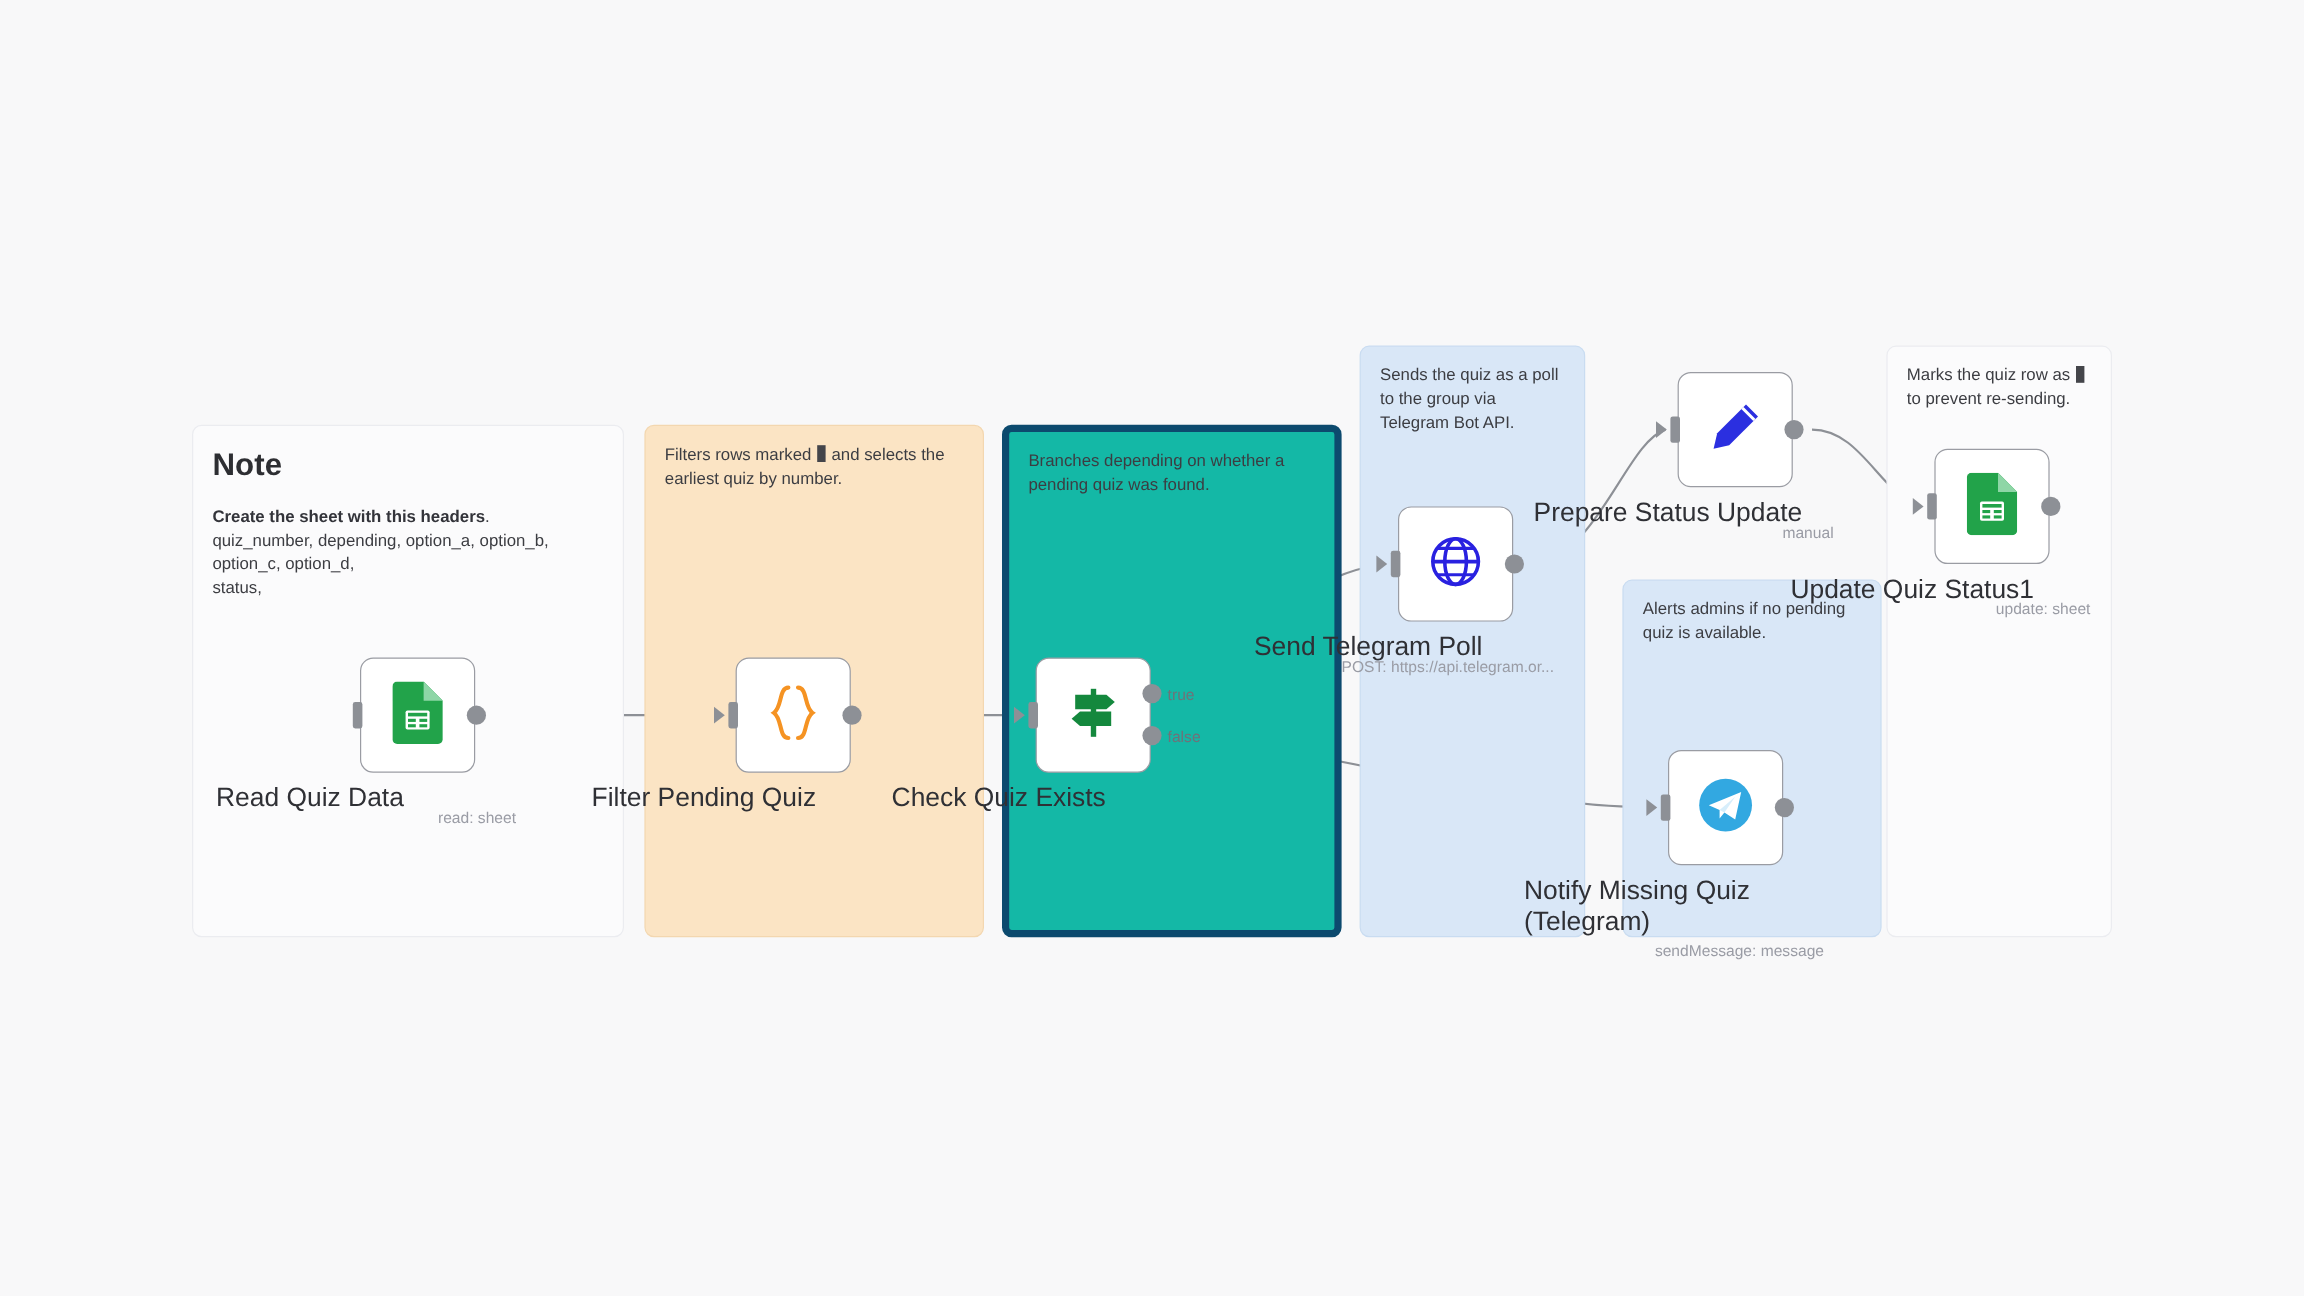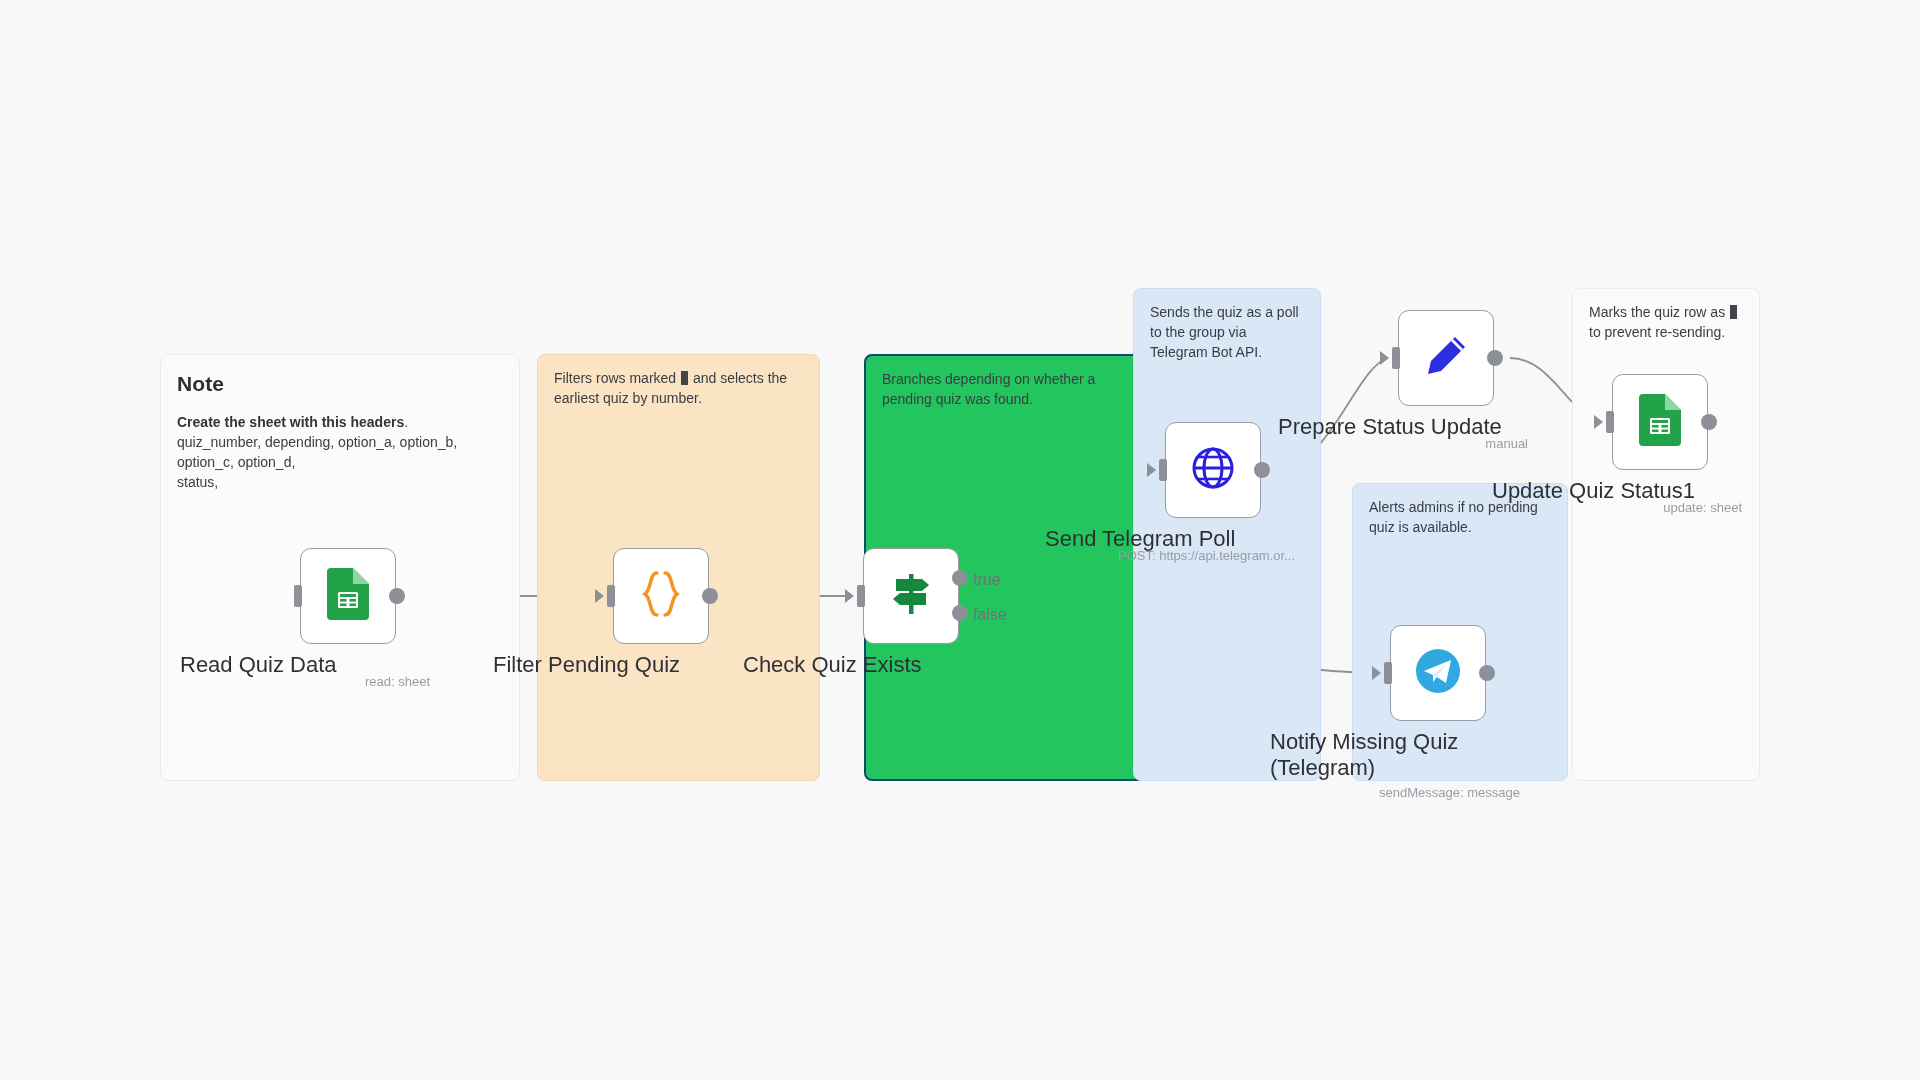--- a/index.html
+++ b/index.html
@@ -27,31 +27,30 @@
   }
   .sticky.note-white {
     background: #fbfbfc;
     border: 1px solid #ebecf0;
   }
   .sticky.note-orange {
     background: #fbe4c4;
     border: 1px solid #f3d7b0;
   }
   .sticky.note-green {
-    background: #22c55e;
-    border: 2px solid #0c4a6e;
-    margin-left: 29px;
+    background: #14b8a6;
+    border: 6px solid #0c4a6e;
   }
   .sticky.note-blue {
     background: #d9e7f7;
     border: 1px solid #c9dcf1;
   }
 
   .note-title {
-    font-size: 21px;
+    font-size: 26px;
     font-weight: bold;
     color: #2d2e32;
     letter-spacing: .1px;
     margin-bottom: 14px;
   }
   .note-strong { font-weight: bold; color: #33343a; }
   .note-body { font-size: 14px; line-height: 1.42; color: #3c3d42; }
   .note-body div { white-space: nowrap; }
 
   
@@ -104,21 +103,21 @@
     position: absolute;
     width: 16px; height: 16px;
     background: #8d9096;
     border-radius: 50%;
     left: 89px; top: 40px;
   }
   .port-out.p-true  { top: 22px; }
   .port-out.p-false { top: 57px; }
   .port-label {
     position: absolute;
-    font-size: 16px;
+    font-size: 13px;
     color: #6f7279;
     left: 110px;
   }
   .port-label.l-true  { top: 23px; }
   .port-label.l-false { top: 58px; }
 
   
   .in-arrow {
     position: absolute;
     left: -18px; top: 41px;

